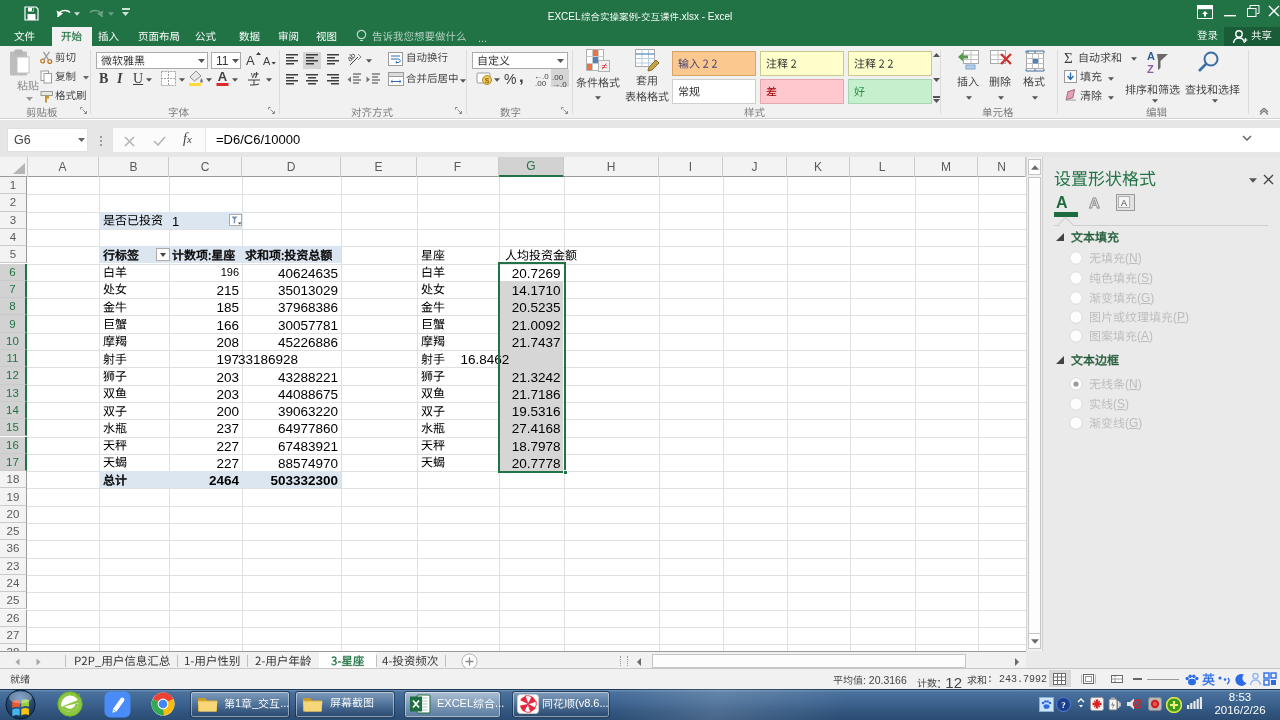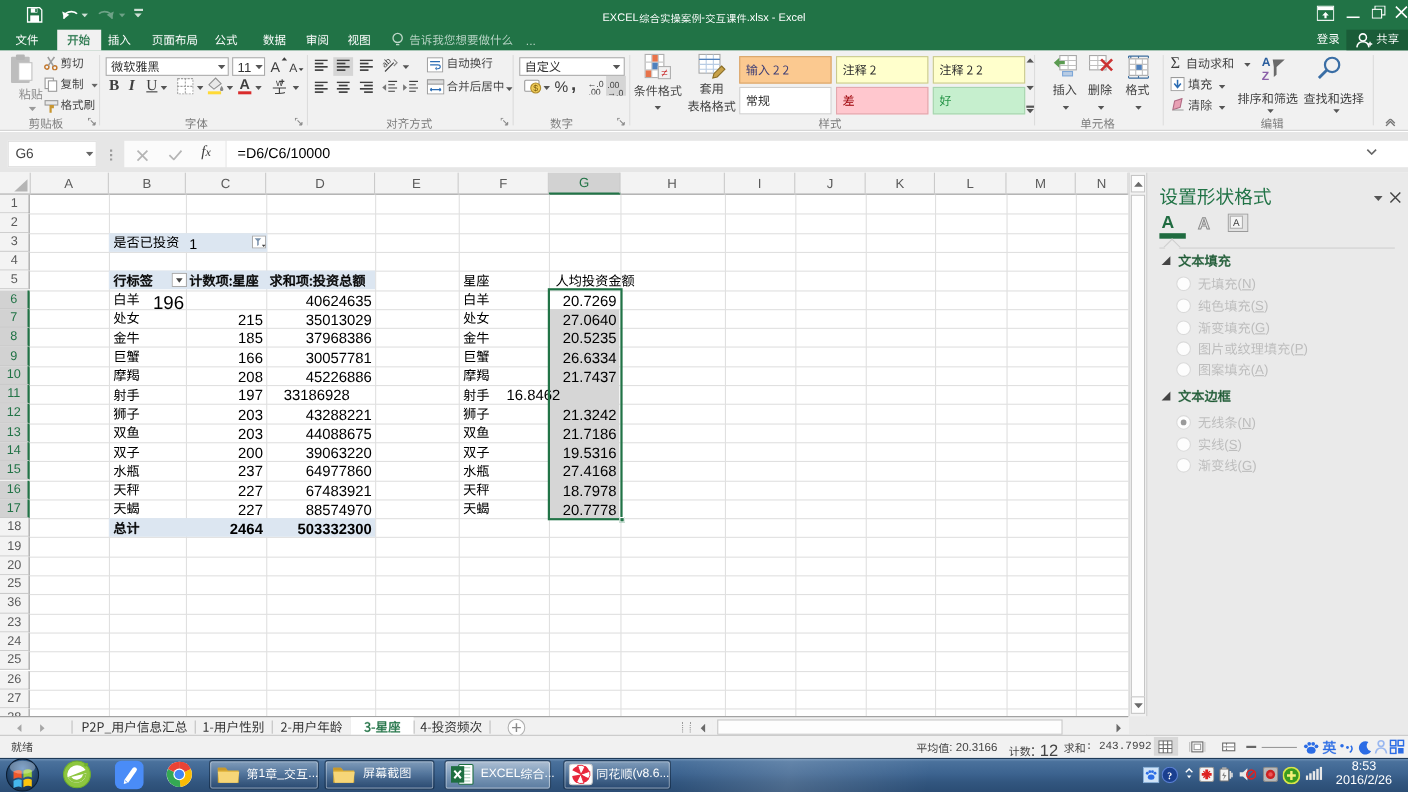--- a/index.html
+++ b/index.html
@@ -1097,21 +1097,21 @@
   </div>
 <div style="position:absolute;left:500px;top:280.8px;width:63px;height:190.3px;background:#d6d6d6"></div>
 <div style="position:absolute;left:103px;top:266.1px;display:flex">
     <svg class="t" width="24.00" height="12.00" viewBox="0 -880 2000 1000" style="">
       <g fill="#000">
         <use href="#g767D" x="0"></use>
         <use href="#g7F8A" x="1000"></use>
       </g>
     </svg>
   </div>
-<div style="position:absolute;left:139px;top:265.7px;width:100px;text-align:left;font-size:17px;color:#000;font-family:'Liberation Sans'">196</div>
+<div style="position:absolute;left:139px;top:265.7px;width:100px;text-align:right;font-size:11px;color:#000;font-family:'Liberation Sans'">196</div>
 <div style="position:absolute;left:238px;top:265.7px;width:100px;text-align:right;font-size:13.5px;color:#000;font-family:'Liberation Sans'">40624635</div>
 <div style="position:absolute;left:421px;top:266.1px;display:flex">
     <svg class="t" width="24.00" height="12.00" viewBox="0 -880 2000 1000" style="">
       <g fill="#000">
         <use href="#g767D" x="0"></use>
         <use href="#g7F8A" x="1000"></use>
       </g>
     </svg>
   </div>
 <div style="position:absolute;left:460.5px;top:265.7px;width:100px;text-align:right;font-size:13.5px;color:#000;font-family:'Liberation Sans'">20.7269</div>
@@ -1126,21 +1126,21 @@
 <div style="position:absolute;left:139px;top:283.0px;width:100px;text-align:right;font-size:13.5px;color:#000;font-family:'Liberation Sans'">215</div>
 <div style="position:absolute;left:238px;top:283.0px;width:100px;text-align:right;font-size:13.5px;color:#000;font-family:'Liberation Sans'">35013029</div>
 <div style="position:absolute;left:421px;top:283.4px;display:flex">
     <svg class="t" width="24.00" height="12.00" viewBox="0 -880 2000 1000" style="">
       <g fill="#000">
         <use href="#g5904" x="0"></use>
         <use href="#g5973" x="1000"></use>
       </g>
     </svg>
   </div>
-<div style="position:absolute;left:460.5px;top:283.0px;width:100px;text-align:right;font-size:13.5px;color:#000;font-family:'Liberation Sans'">27.0640</div>
+<div style="position:absolute;left:460.5px;top:283.0px;width:100px;text-align:right;font-size:13.5px;color:#000;font-family:'Liberation Sans'">14.1710</div>
 <div style="position:absolute;left:103px;top:300.7px;display:flex">
     <svg class="t" width="24.00" height="12.00" viewBox="0 -880 2000 1000" style="">
       <g fill="#000">
         <use href="#g91D1" x="0"></use>
         <use href="#g725B" x="1000"></use>
       </g>
     </svg>
   </div>
 <div style="position:absolute;left:139px;top:300.3px;width:100px;text-align:right;font-size:13.5px;color:#000;font-family:'Liberation Sans'">185</div>
 <div style="position:absolute;left:238px;top:300.3px;width:100px;text-align:right;font-size:13.5px;color:#000;font-family:'Liberation Sans'">37968386</div>
@@ -1164,21 +1164,21 @@
 <div style="position:absolute;left:139px;top:317.6px;width:100px;text-align:right;font-size:13.5px;color:#000;font-family:'Liberation Sans'">166</div>
 <div style="position:absolute;left:238px;top:317.6px;width:100px;text-align:right;font-size:13.5px;color:#000;font-family:'Liberation Sans'">30057781</div>
 <div style="position:absolute;left:421px;top:318.0px;display:flex">
     <svg class="t" width="24.00" height="12.00" viewBox="0 -880 2000 1000" style="">
       <g fill="#000">
         <use href="#g5DE8" x="0"></use>
         <use href="#g87F9" x="1000"></use>
       </g>
     </svg>
   </div>
-<div style="position:absolute;left:460.5px;top:317.6px;width:100px;text-align:right;font-size:13.5px;color:#000;font-family:'Liberation Sans'">26.6334</div>
+<div style="position:absolute;left:460.5px;top:317.6px;width:100px;text-align:right;font-size:13.5px;color:#000;font-family:'Liberation Sans'">21.0092</div>
 <div style="position:absolute;left:103px;top:335.3px;display:flex">
     <svg class="t" width="24.00" height="12.00" viewBox="0 -880 2000 1000" style="">
       <g fill="#000">
         <use href="#g6469" x="0"></use>
         <use href="#g7FAF" x="1000"></use>
       </g>
     </svg>
   </div>
 <div style="position:absolute;left:139px;top:334.9px;width:100px;text-align:right;font-size:13.5px;color:#000;font-family:'Liberation Sans'">208</div>
 <div style="position:absolute;left:238px;top:334.9px;width:100px;text-align:right;font-size:13.5px;color:#000;font-family:'Liberation Sans'">45226886</div>
@@ -1193,21 +1193,21 @@
 <div style="position:absolute;left:460.5px;top:334.9px;width:100px;text-align:right;font-size:13.5px;color:#000;font-family:'Liberation Sans'">21.7437</div>
 <div style="position:absolute;left:103px;top:352.6px;display:flex">
     <svg class="t" width="24.00" height="12.00" viewBox="0 -880 2000 1000" style="">
       <g fill="#000">
         <use href="#g5C04" x="0"></use>
         <use href="#g624B" x="1000"></use>
       </g>
     </svg>
   </div>
 <div style="position:absolute;left:139px;top:352.2px;width:100px;text-align:right;font-size:13.5px;color:#000;font-family:'Liberation Sans'">197</div>
-<div style="position:absolute;left:238px;top:352.2px;width:100px;text-align:center;font-size:13.5px;color:#000;font-family:'Liberation Sans'">33186928</div>
+<div style="position:absolute;left:238px;top:352.2px;width:100px;text-align:left;font-size:13.5px;color:#000;font-family:'Liberation Sans'">33186928</div>
 <div style="position:absolute;left:421px;top:352.6px;display:flex">
     <svg class="t" width="24.00" height="12.00" viewBox="0 -880 2000 1000" style="">
       <g fill="#000">
         <use href="#g5C04" x="0"></use>
         <use href="#g624B" x="1000"></use>
       </g>
     </svg>
   </div>
 <div style="position:absolute;left:460.5px;top:352.2px;width:100px;text-align:left;font-size:13.5px;color:#000;font-family:'Liberation Sans'">16.8462</div>
 <div style="position:absolute;left:103px;top:369.9px;display:flex">

